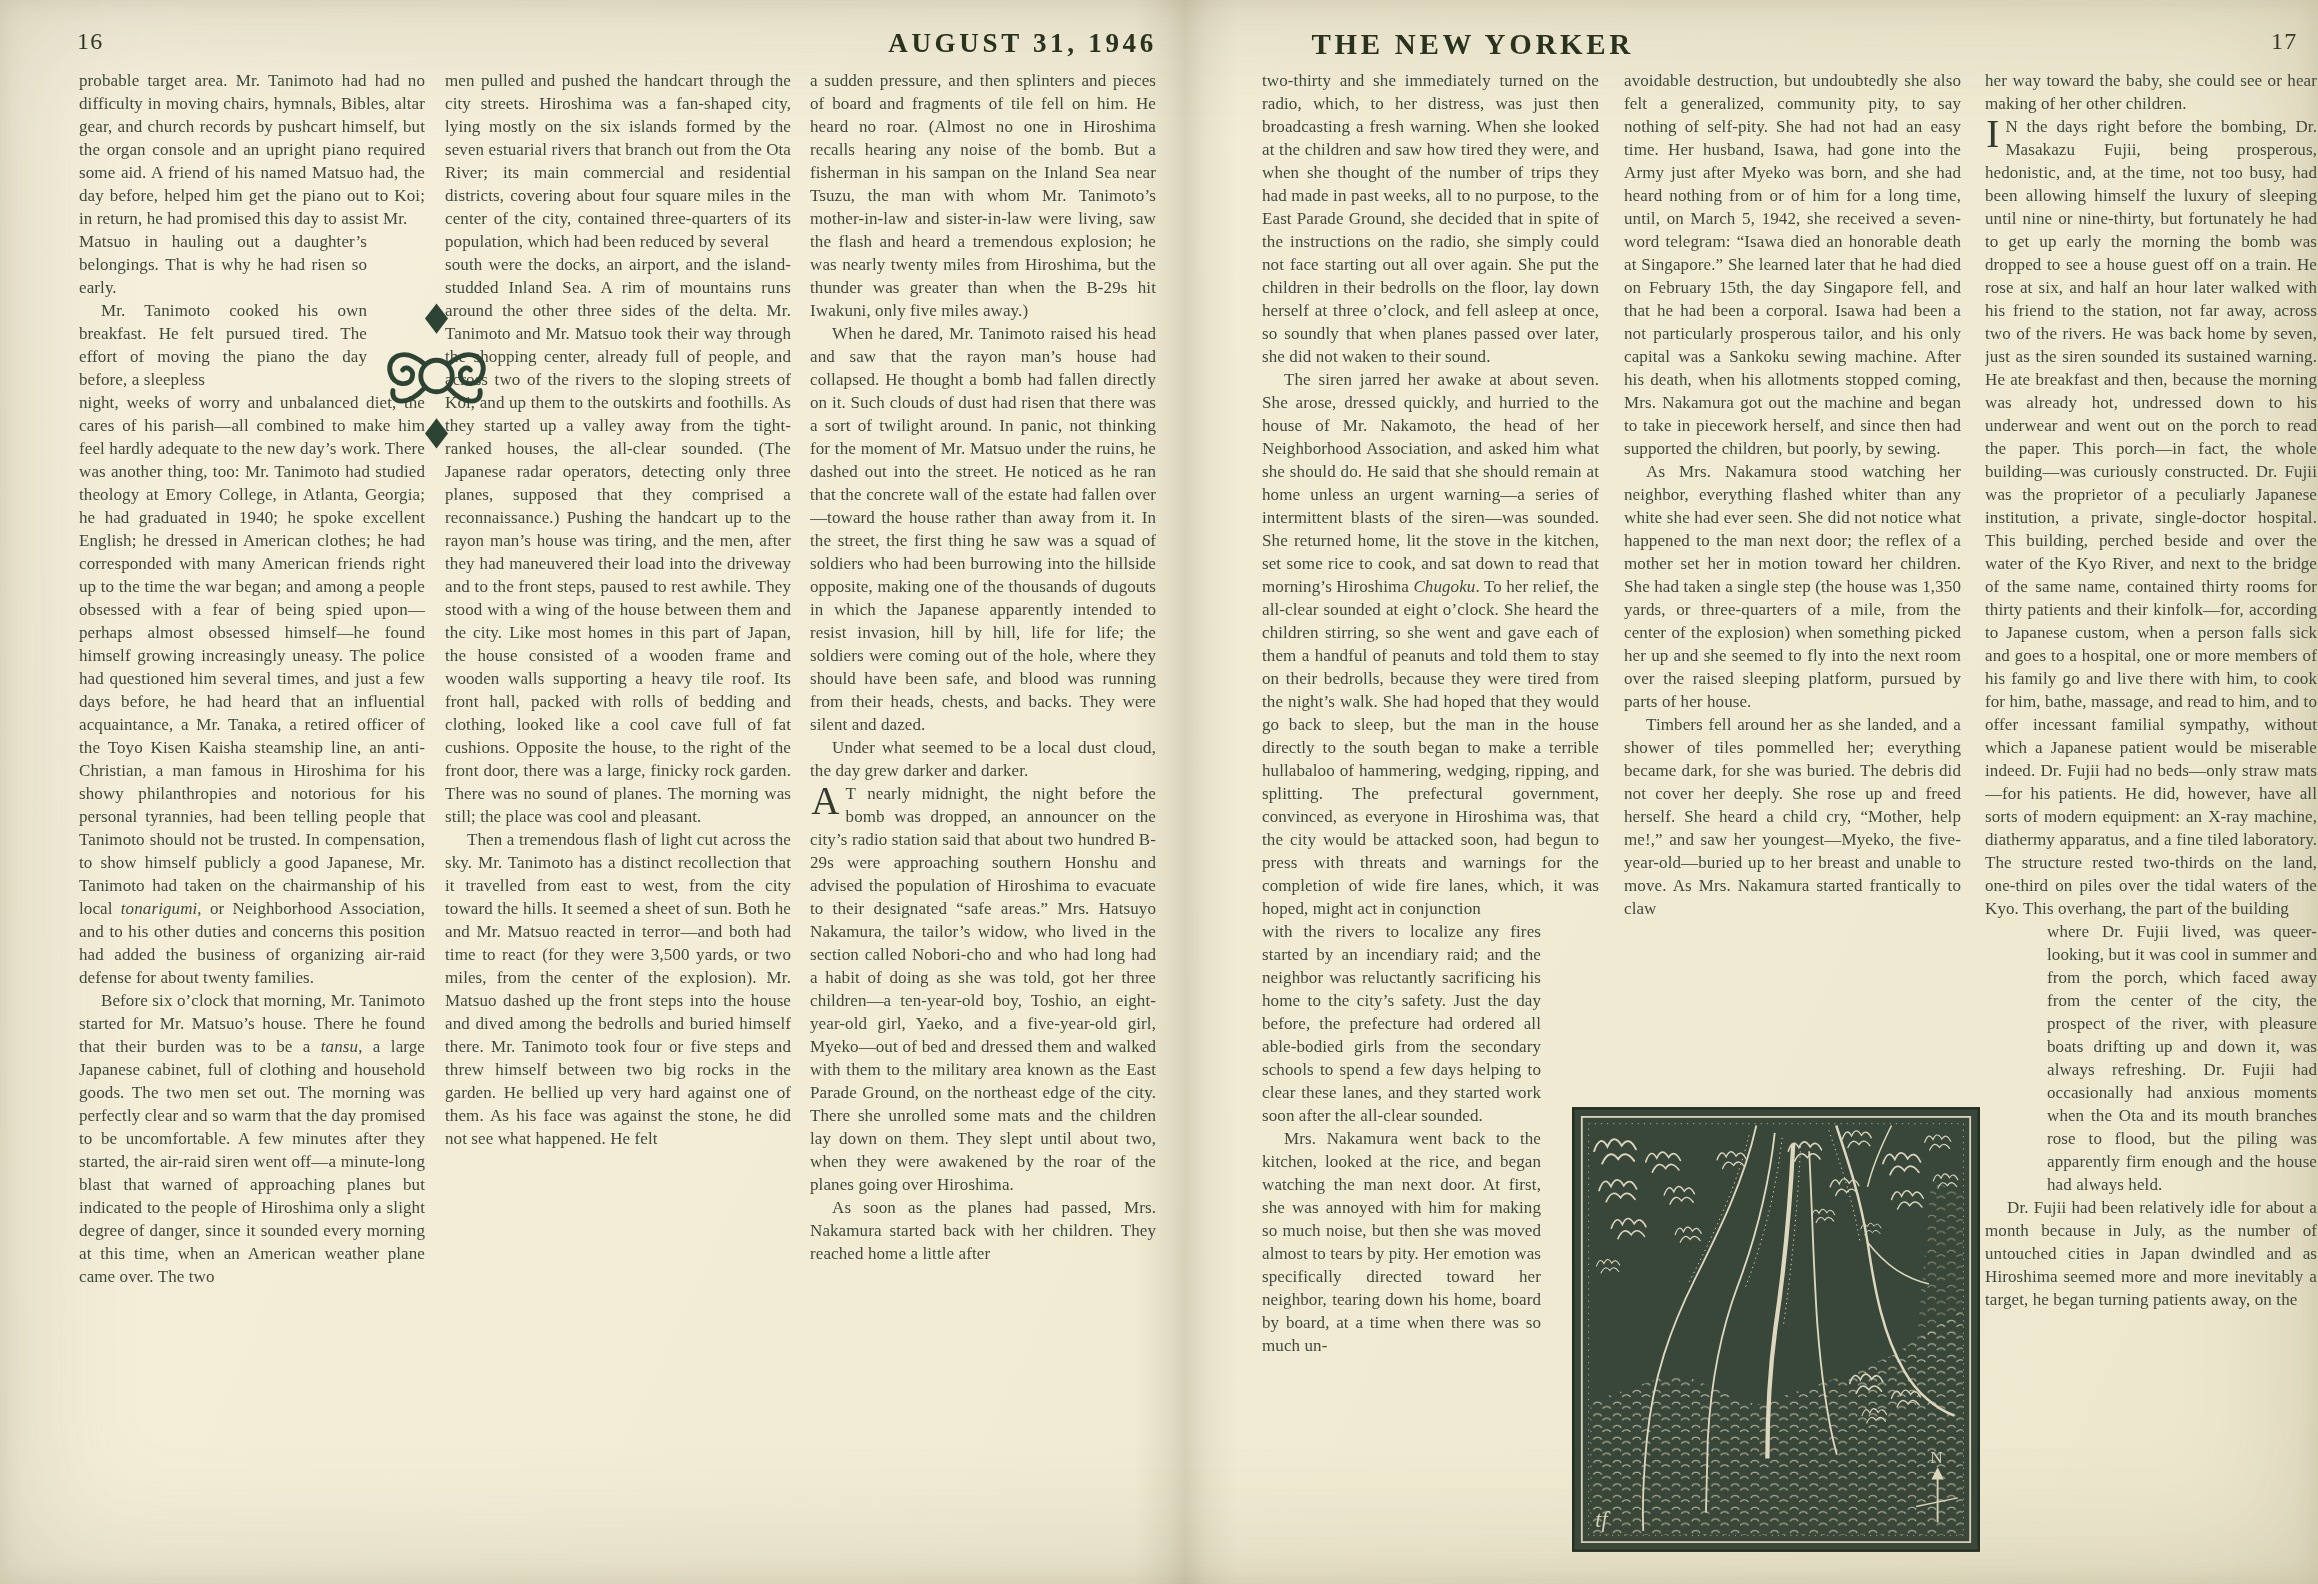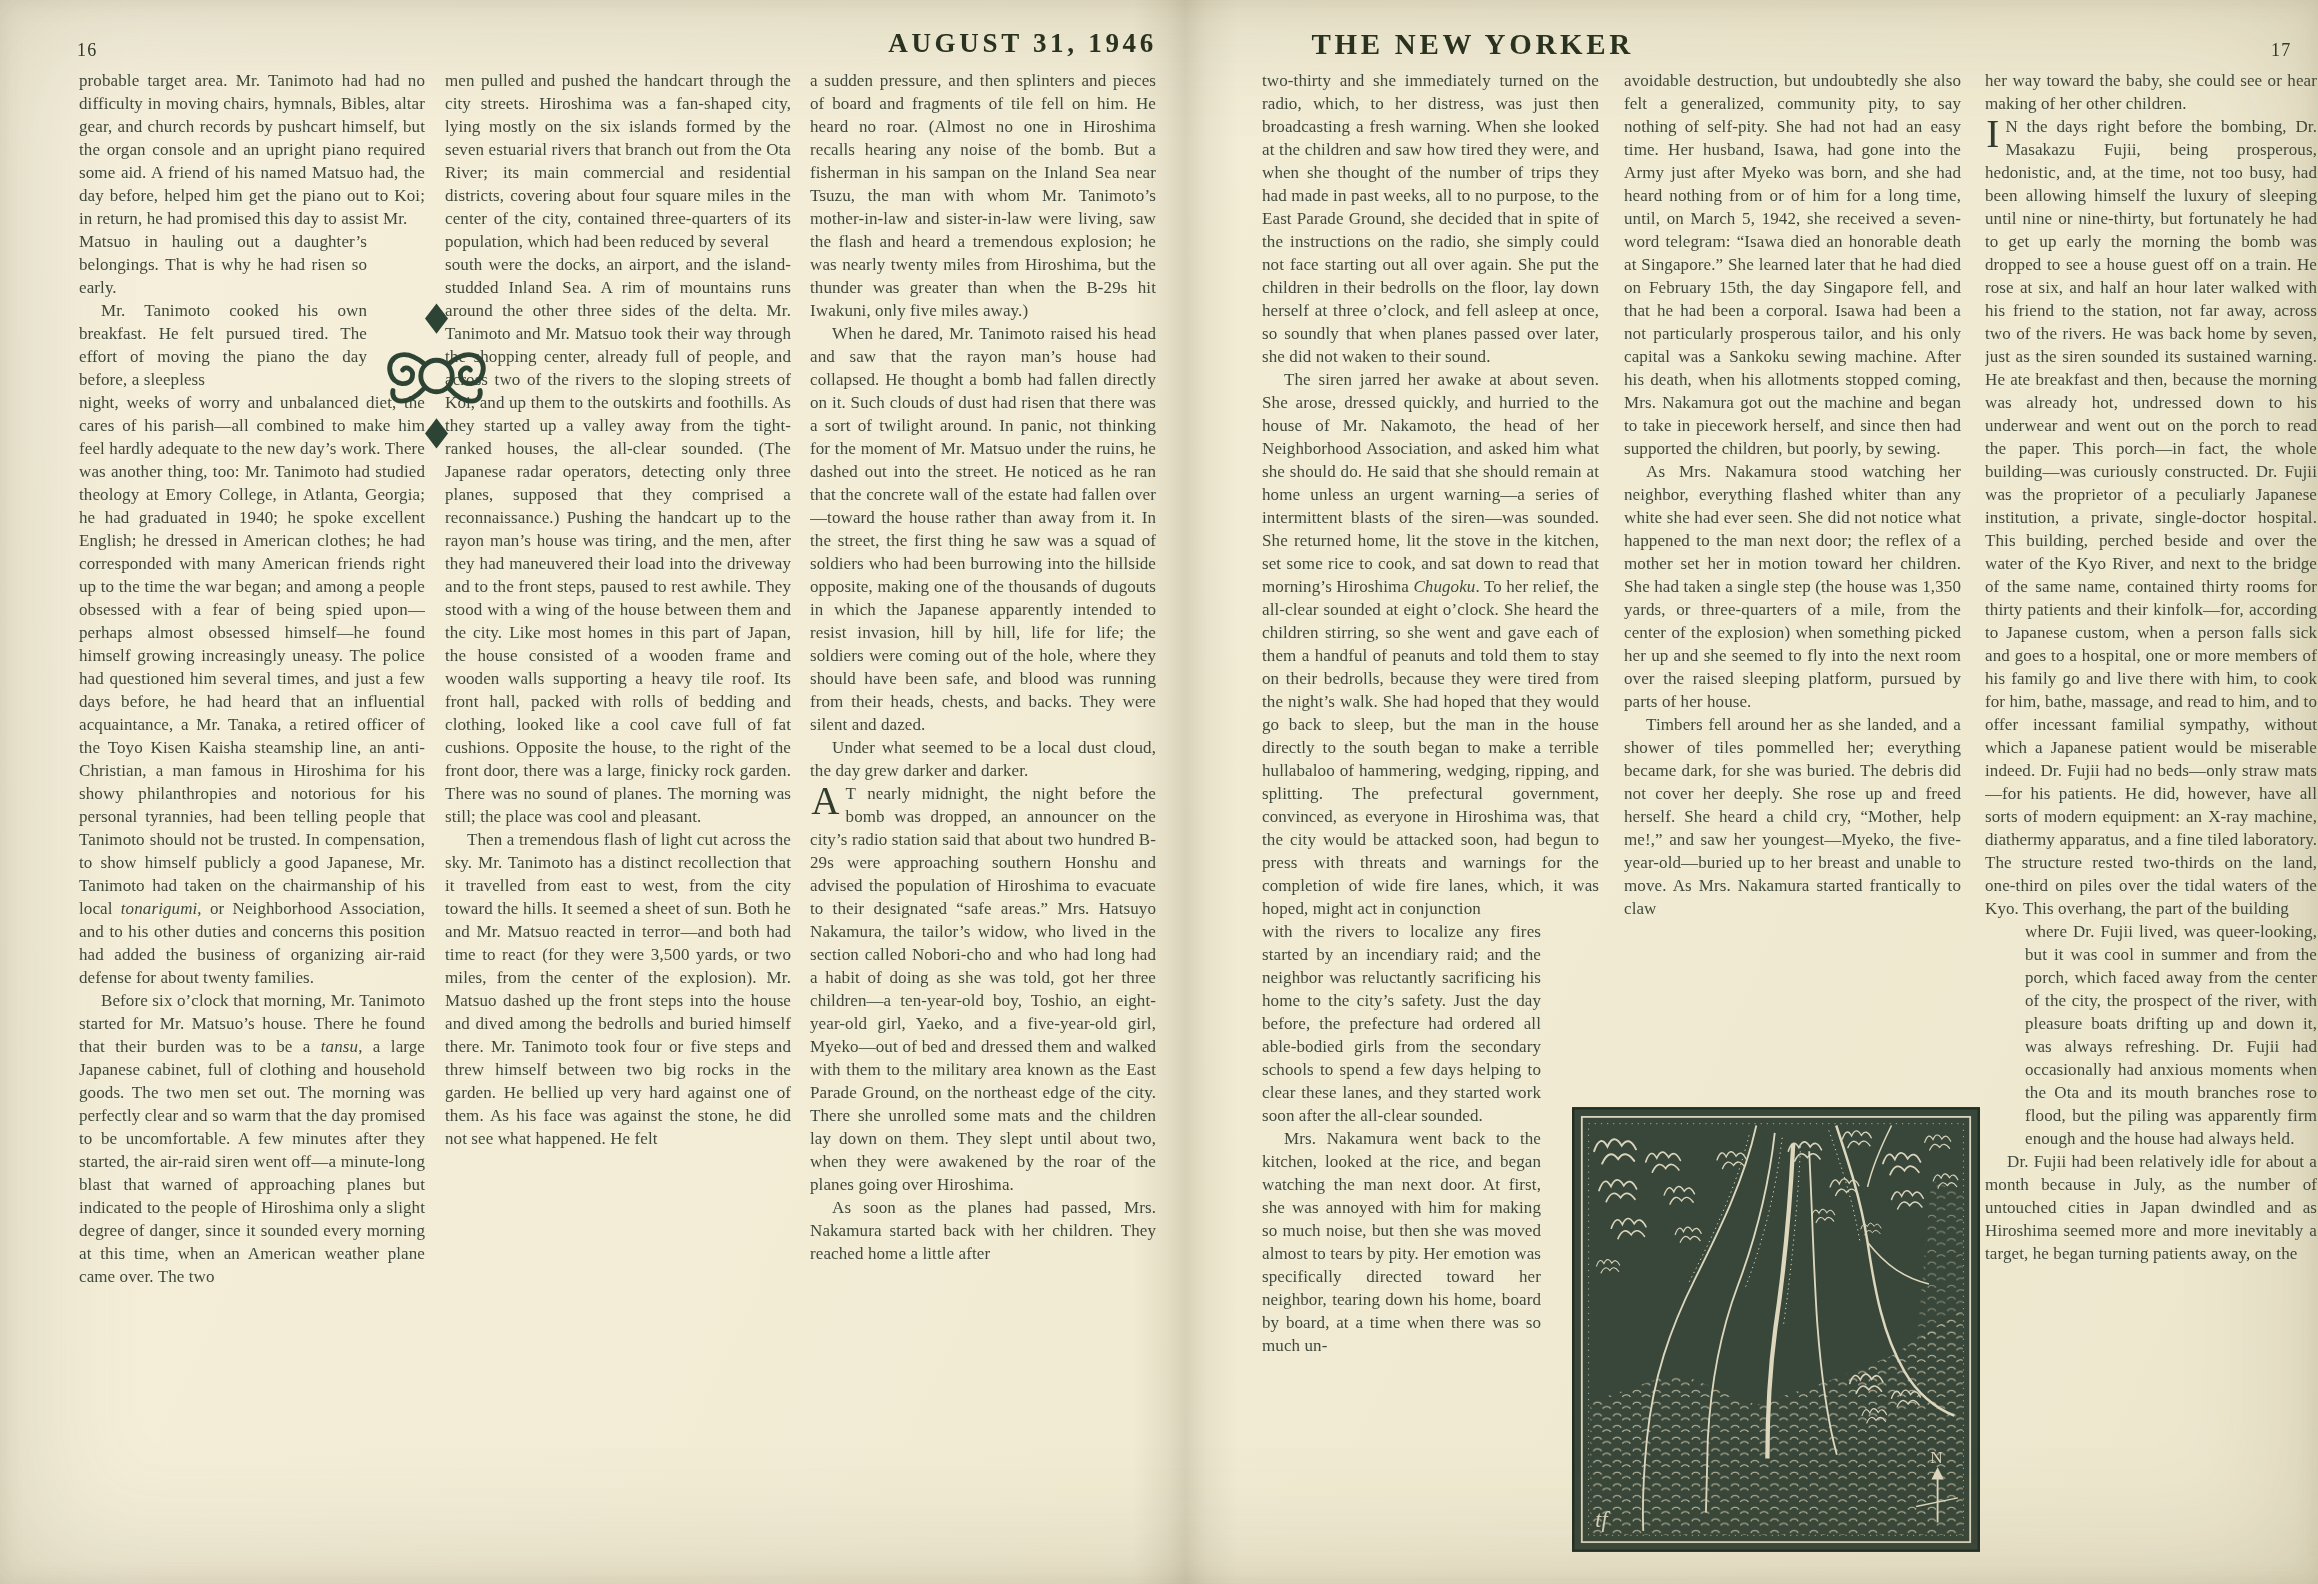--- a/index.html
+++ b/index.html
@@ -4,40 +4,40 @@
 <style>
   html,body{margin:0;padding:0;background:#6b6657;}
   .spread{position:relative;width:2319px;height:1584px;overflow:hidden;
     background:linear-gradient(115deg,#f5efdc 0%,#f3edd7 35%,#f0ead2 70%,#ece6cd 100%);
     font-family:"Liberation Serif",serif;color:#3e483c;}
   .spread::after{content:"";position:absolute;inset:0;pointer-events:none;
     box-shadow:inset 0 0 135px rgba(96,86,48,.22), inset 0 0 24.6px rgba(96,86,48,.12);}
   .gutter{position:absolute;left:1133px;top:0;width:105px;height:1584px;pointer-events:none;
     background:linear-gradient(90deg,rgba(70,62,30,0) 0%,rgba(70,62,30,.08) 32%,rgba(70,62,30,.15) 50%,rgba(70,62,30,.06) 70%,rgba(70,62,30,0) 100%);}
   
-  .pgnum{position:absolute;top:40px;font-size:18px;color:#2c3628;letter-spacing:1.2px;}
+  .pgnum{position:absolute;top:28px;font-size:24px;color:#2c3628;letter-spacing:1.2px;}
   .pg-left{left:77px;}
   .pg-right{left:2271px;}
   .runtitle{position:absolute;top:28px;font-weight:bold;color:#27311f;letter-spacing:3.7px;font-size:27px;}
   .issue-date{left:732px;width:425px;text-align:right;}
   .mag-title{left:1204px;width:430px;text-align:right;font-size:29px;}
   
   .col{position:absolute;top:69px;height:1513px;overflow:hidden;text-align:justify;
     font-size:17px;line-height:23px;letter-spacing:0.1px;hyphens:auto;-webkit-hyphens:auto;}
   .c1{left:79px;width:346px;}
   .c2{left:445px;width:346px;}
   .c3{left:810px;width:346px;}
   .c4{left:1262px;width:337px;}
   .c5{left:1624px;width:337px;}
   .c6{left:1985px;width:332px;}
   p.para{margin:0;}
   p.ind{text-indent:22px;}
   .nr95{margin-right:58px;}   
   .nl104{margin-left:64px;}  
-  .nl90{margin-left:40px;}    
+  .nl90{margin-left:62px;}    
   .sectgap{margin-top:21px;}
   .dropcap{float:left;font-size:39px;line-height:32px;padding:3.1px 6.1px 0 1.2px;color:#313c2e;}
   i.wd{font-style:italic;}
   
   .ornament{position:absolute;left:376px;top:301px;width:121px;height:150px;}
   
   .illus{position:absolute;left:1572px;top:1107px;width:408px;height:445px;}
 </style>
 </head>
 <body>

